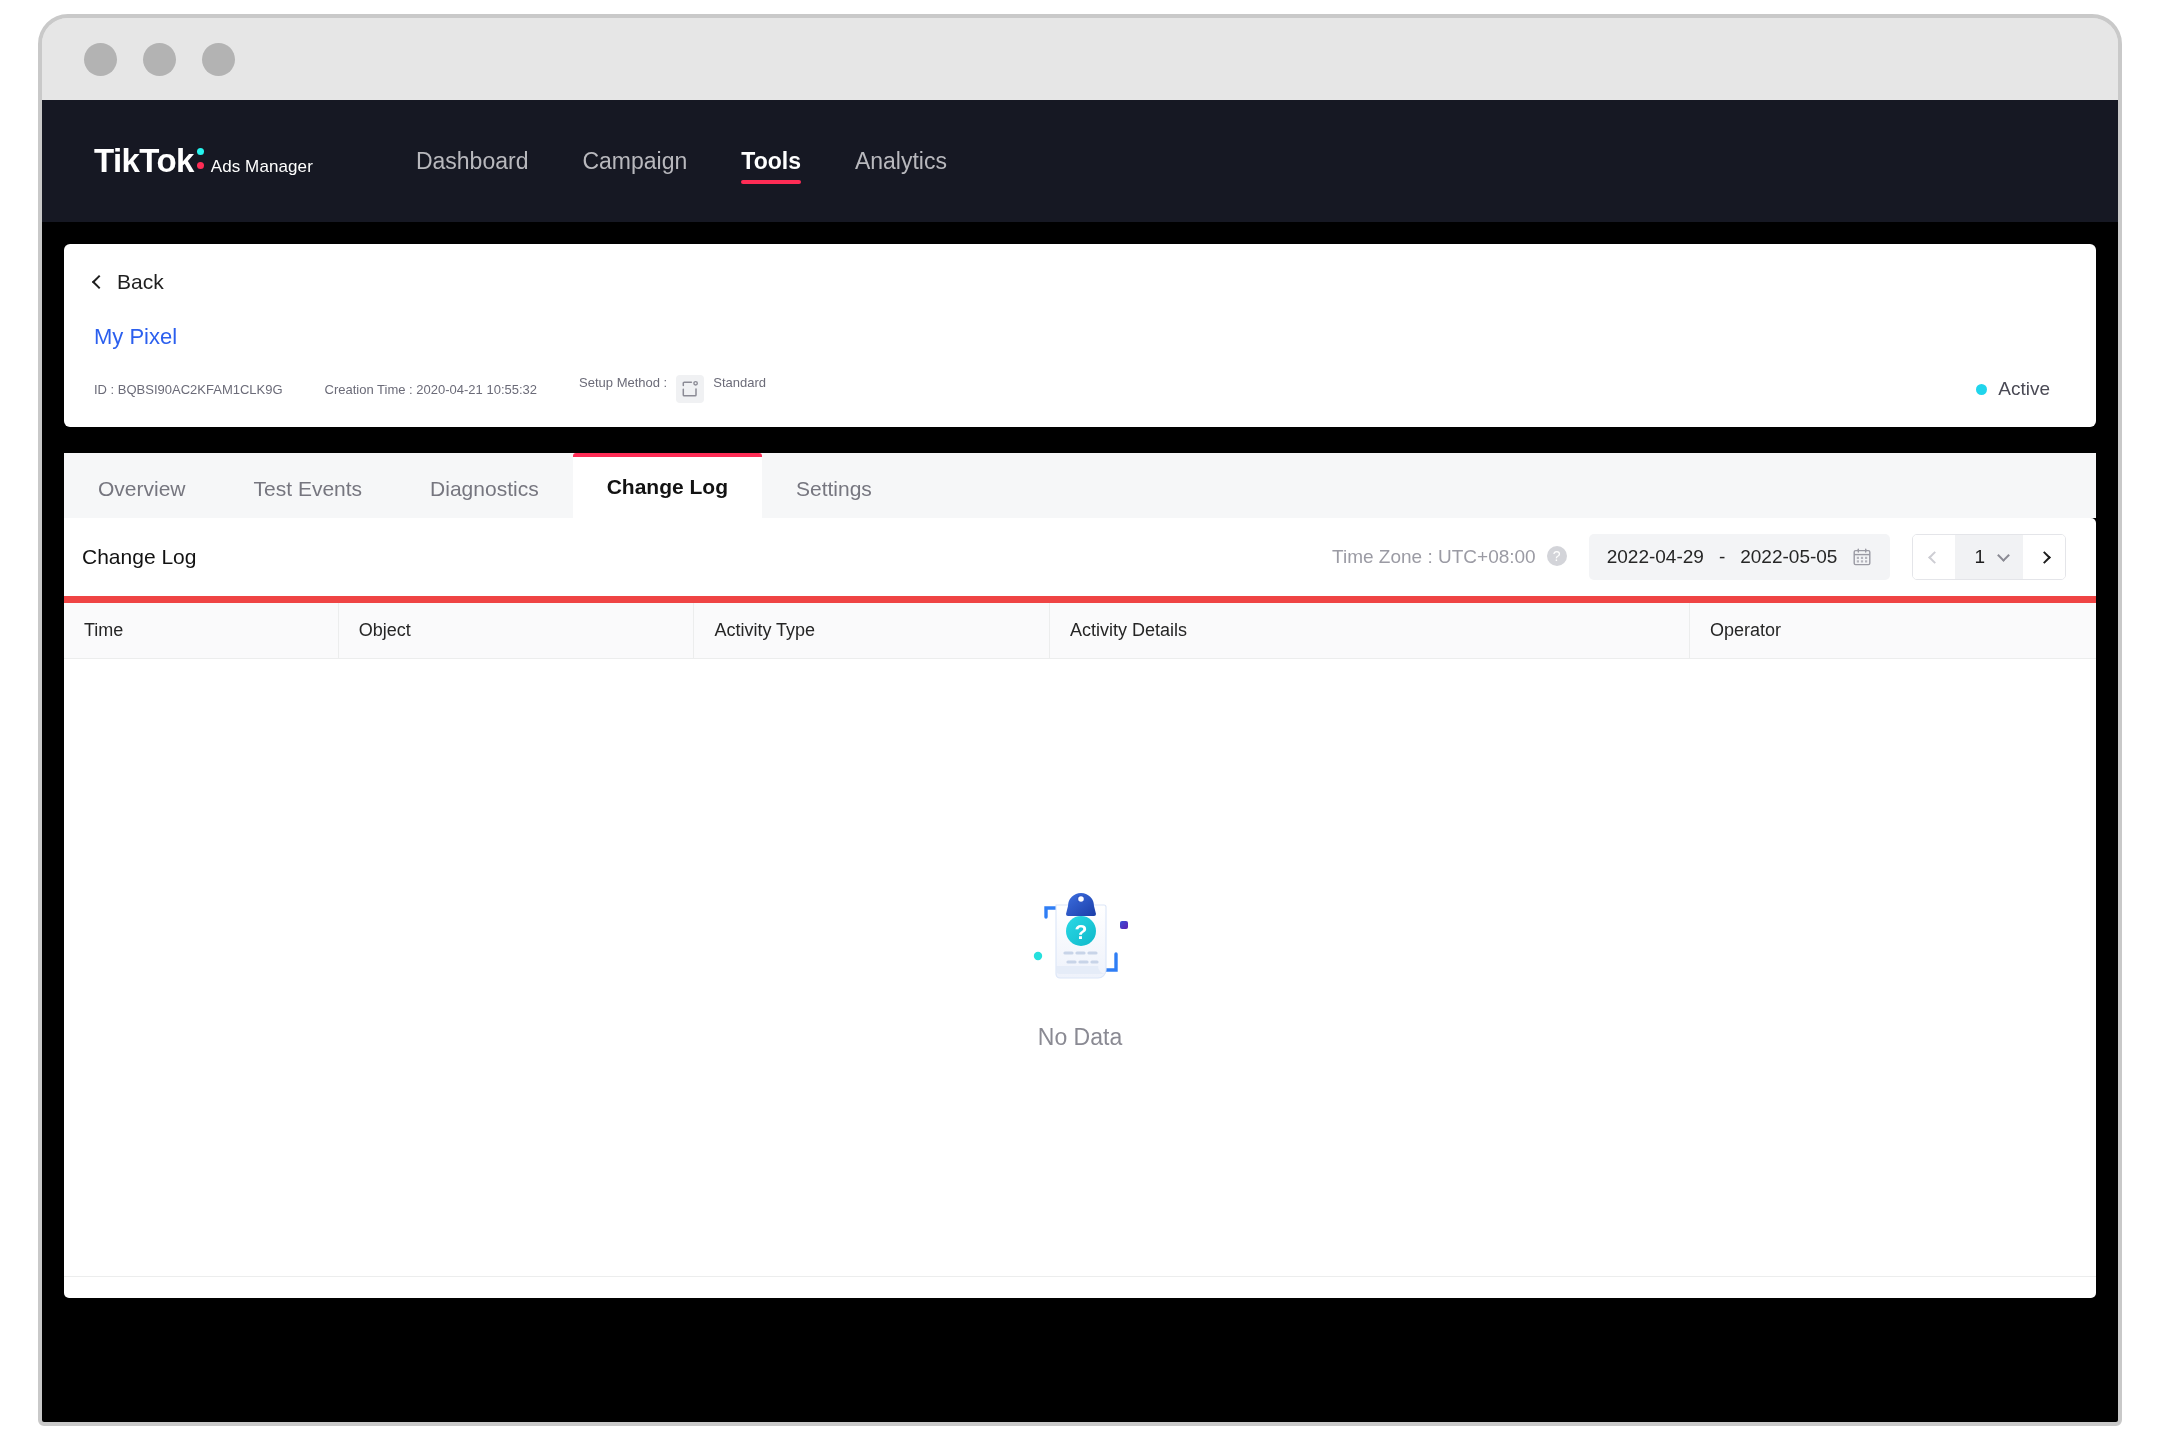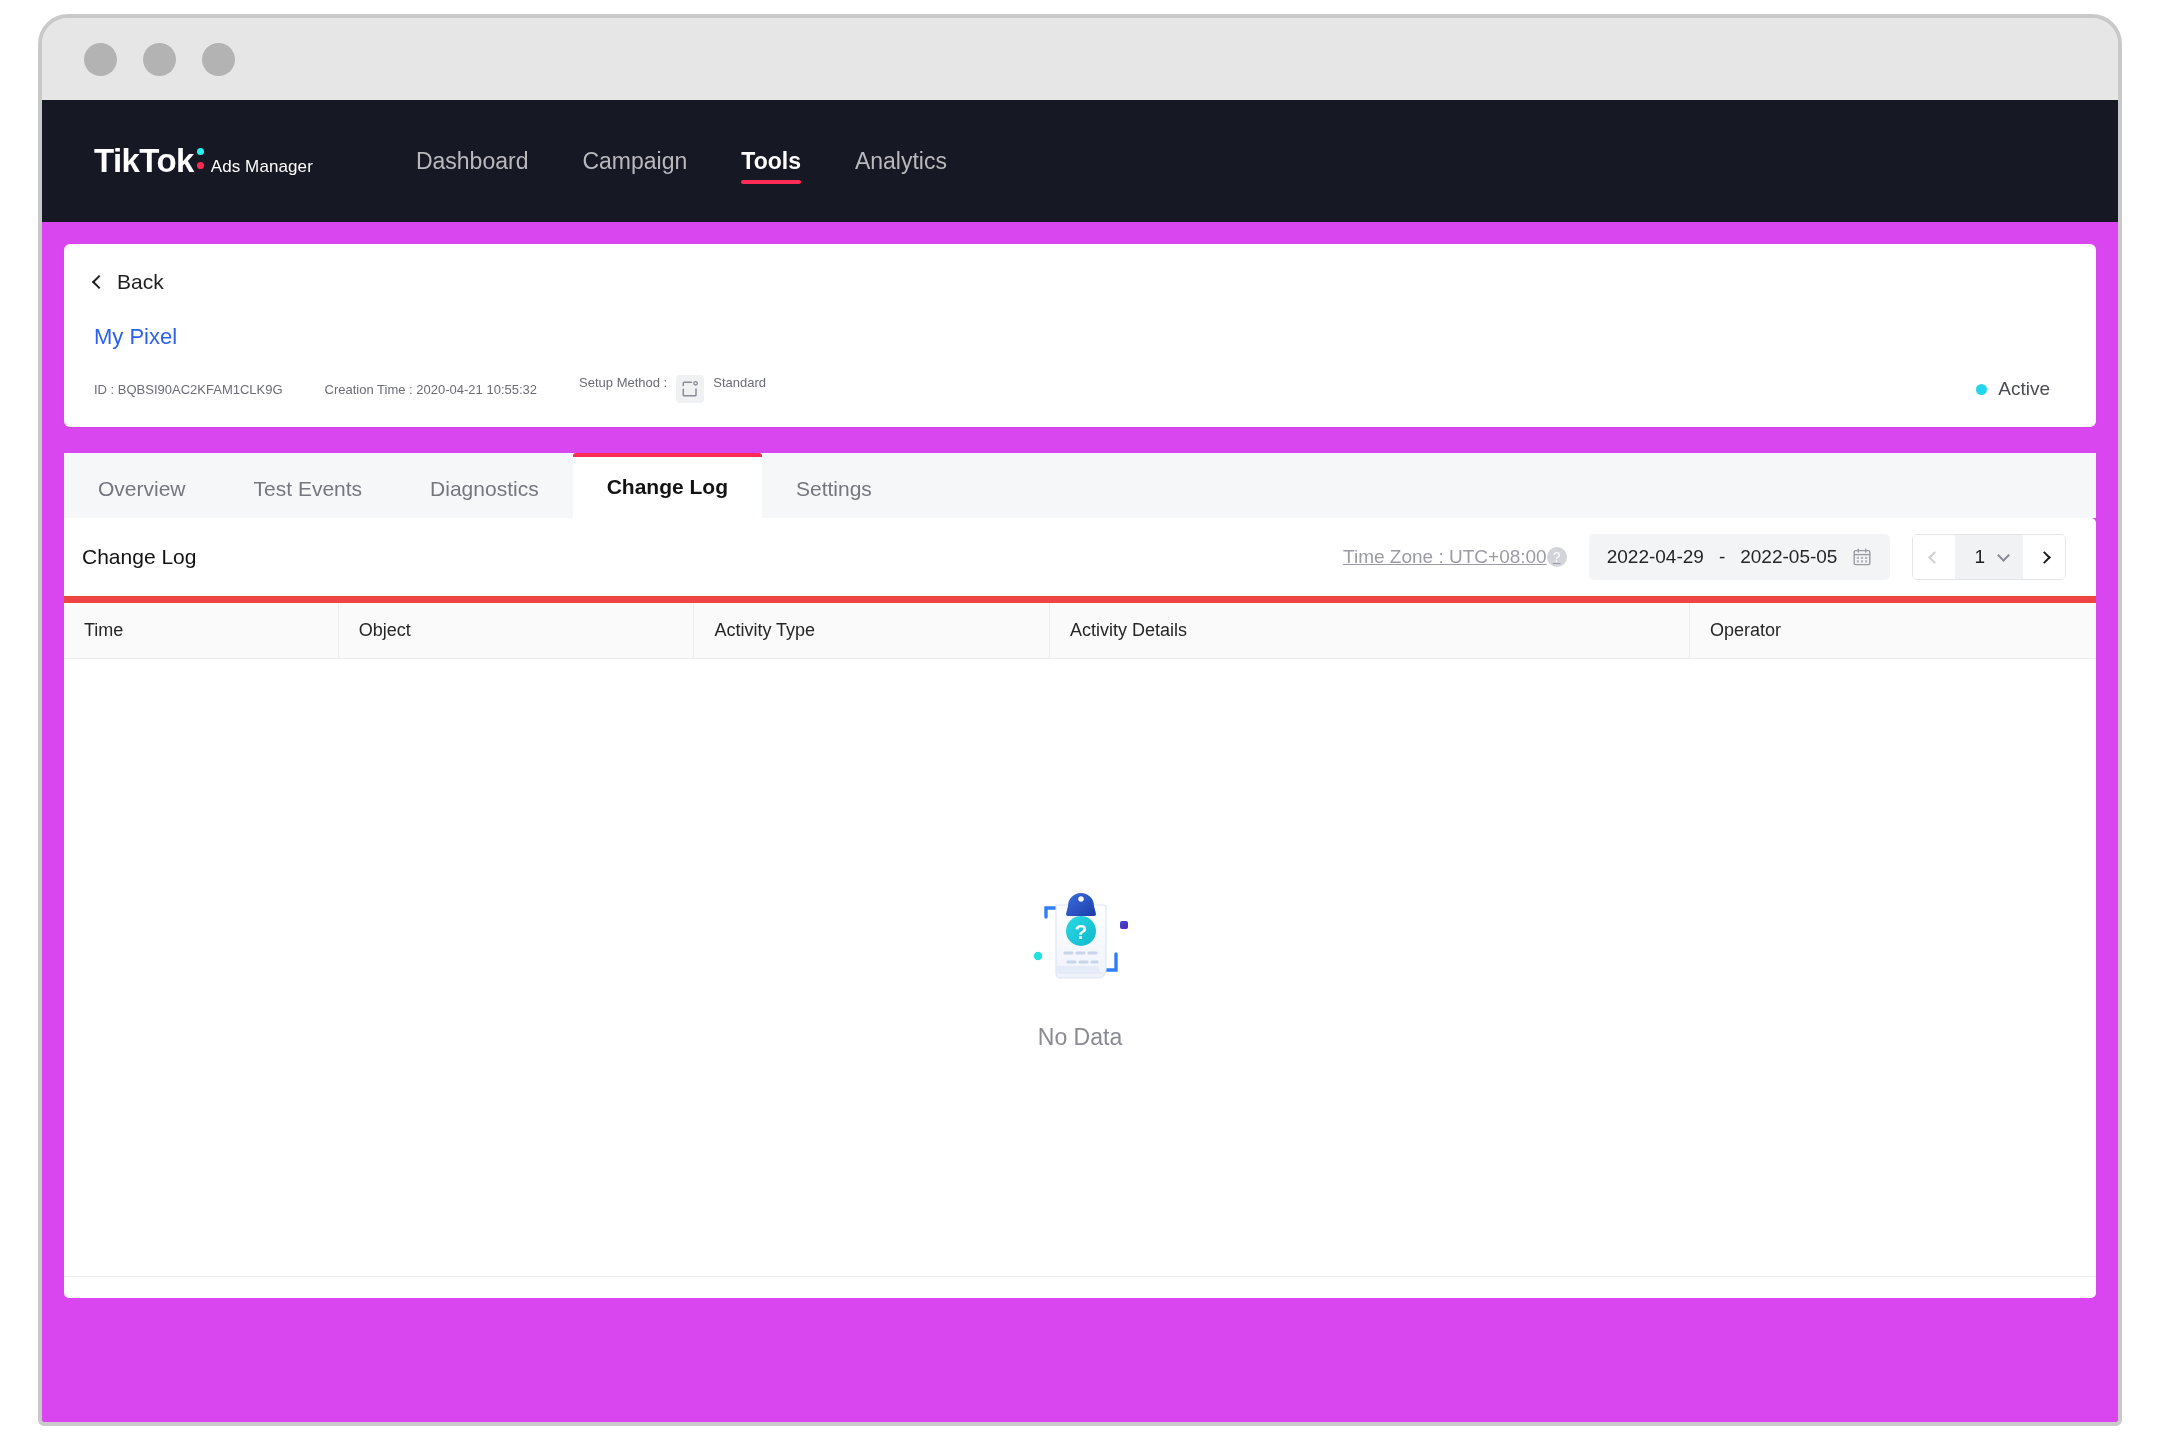--- a/index.html
+++ b/index.html
@@ -104,21 +104,21 @@
     position: absolute;
     left: 27px; right: 27px;
     bottom: 12px;
     height: 4px;
     background: #fe2c55;
     border-radius: 2px;
   }
 
   
   .page {
-    background: #d946ef;
+    background: #000000;
     height: 1208px;
     padding: 22px 22px 0 22px;
     overflow: hidden;
   }
 
   
   .info-card {
     background: #ffffff;
     border-radius: 6px;
     padding: 26px 30px 24px 30px;
@@ -243,23 +243,23 @@
   .toolbar-right {
     margin-left: auto;
     display: flex;
     align-items: center;
     gap: 22px;
   }
   .tz-label {
     font-size: 19px;
     color: #9b9ba4;
     display: flex;
-    align-items: center;
-    white-space: nowrap;
-    text-decoration: underline;
+    align-items: flex-start;
+    gap: 11px;
+    white-space: nowrap;
   }
   .help-icon {
     width: 20px; height: 20px;
     border-radius: 50%;
     background: #d3d4d9;
     color: #ffffff;
     font-size: 14px;
     display: inline-flex;
     align-items: center;
     justify-content: center;

